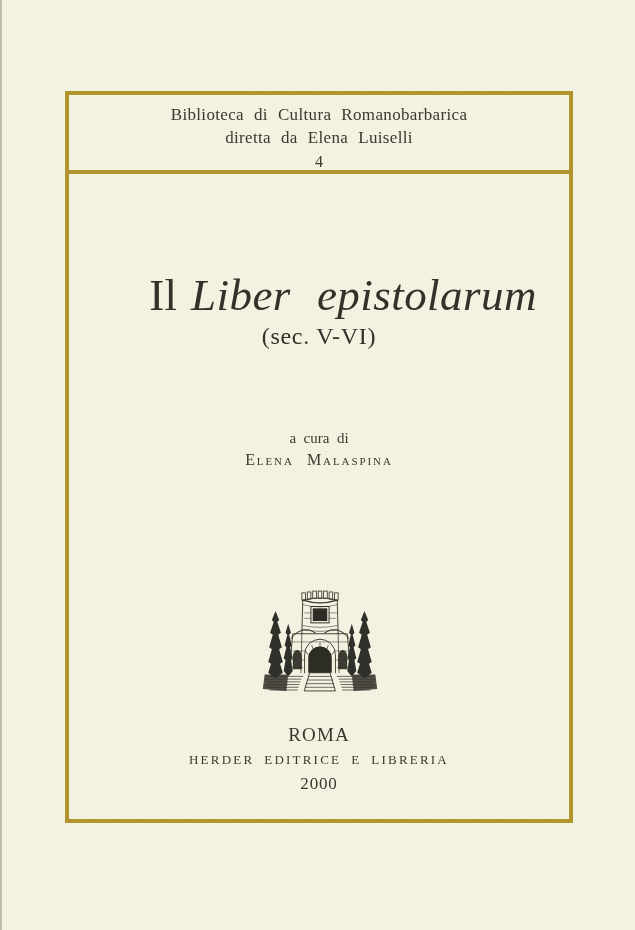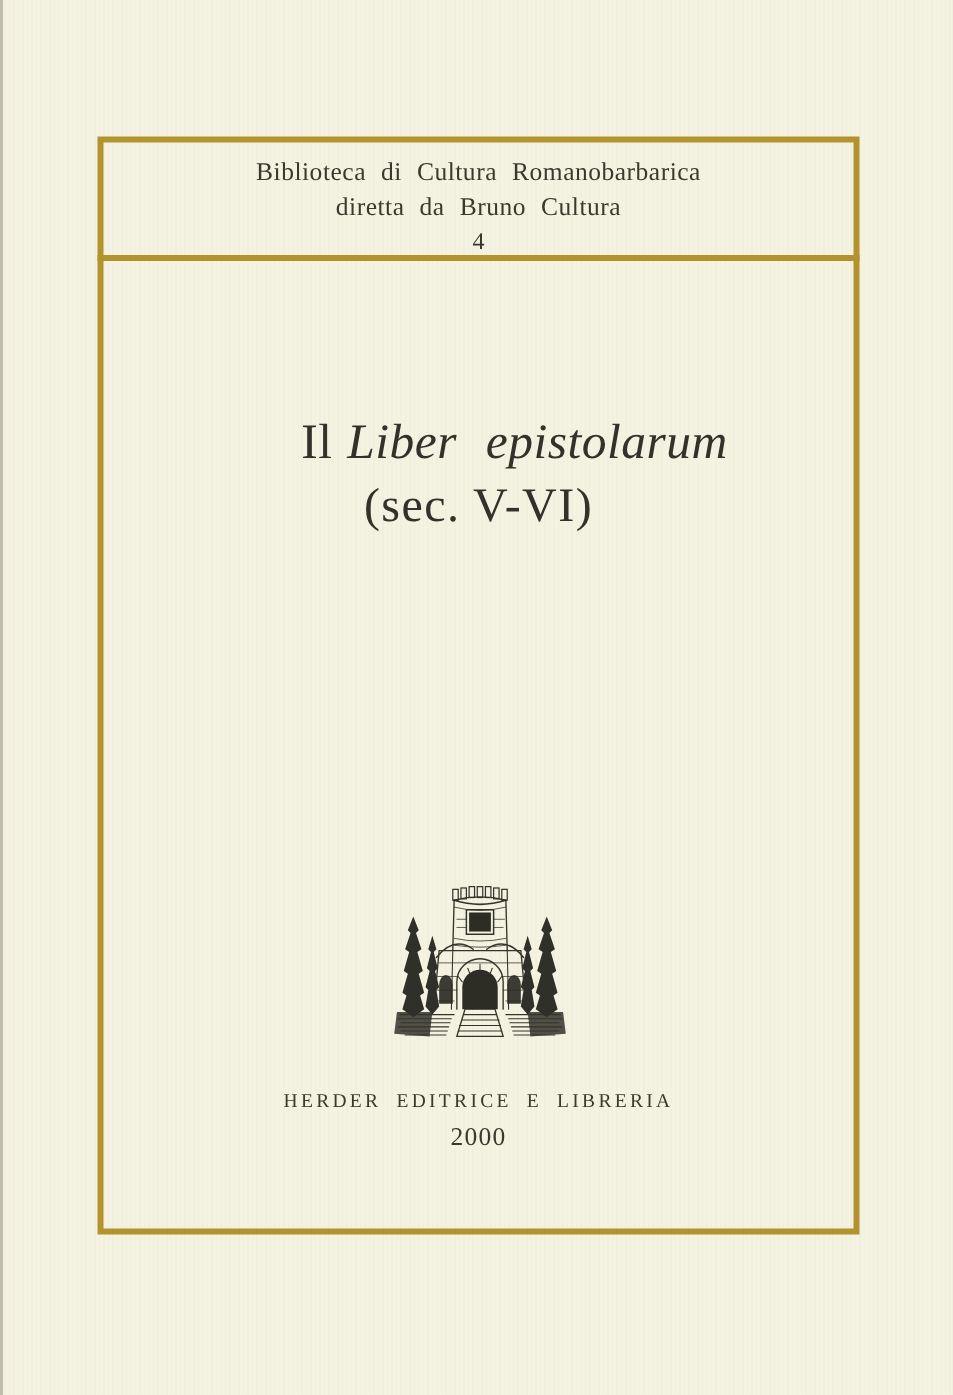--- a/index.html
+++ b/index.html
@@ -32,24 +32,24 @@
     position:absolute;left:65px;top:170px;width:508px;height:4px;
     background:var(--frame_gold);
   }
   .centered-block{position:absolute;left:65px;width:508px;text-align:center;}
   .series-block{top:103px;}
   .series-name,.series-editor{
     font-size:17px;line-height:23px;word-spacing:0.32em;letter-spacing:0.02em;
   }
   .series-volume{font-size:16px;line-height:23px;margin-top:1px;}
   .title-block{top:274px;color:var(--title_ink);}
-  .title-line{font-size:33px;line-height:42px;word-spacing:0.32em;letter-spacing:0.01em;padding-left:48px;}
+  .title-line{font-size:45px;line-height:42px;word-spacing:0.32em;letter-spacing:0.01em;padding-left:48px;}
   .title-line .it{font-style:italic;}
   .title-line .lead{margin-right:0.30em;}
-  .title-subtitle{font-size:32px;line-height:40px;letter-spacing:0.03em;}
+  .title-subtitle{font-size:24px;line-height:40px;letter-spacing:0.03em;}
   .curator-block{top:427px;}
   .curator-label{font-size:15px;line-height:22px;word-spacing:0.25em;}
   .curator-name{
     font-size:16px;line-height:22px;
     font-variant-caps:small-caps;letter-spacing:0.12em;word-spacing:0.45em;
   }
   .engraving{
     position:absolute;left:261px;top:585px;width:118px;height:112px;
   }
   .engraving svg{width:100%;height:100%;display:block;}
@@ -61,31 +61,35 @@
 </head>
 <body>
 
 <div class="page">
   <div class="scan-edge-left"></div>
 
   <div class="frame"></div>
 
   <div class="centered-block series-block">
     <div class="series-name">Biblioteca di Cultura Romanobarbarica</div>
-    <div class="series-editor">diretta da Bruno Cultura</div>
+    <div class="series-editor">diretta da Elena Luiselli</div>
     <div class="series-volume">4</div>
   </div>
 
   <div class="series-rule"></div>
 
   <div class="centered-block title-block">
     <div class="title-line"><span class="lead">Il</span><span class="it">Liber epistolarum</span></div>
     <div class="title-subtitle">(sec. V-VI)</div>
   </div>
 
+  <div class="centered-block curator-block">
+    <div class="curator-label">a cura di</div>
+    <div class="curator-name">Elena Malaspina</div>
+  </div>
 
   <div class="engraving">
     <svg viewBox="0 0 130 122" xmlns="http://www.w3.org/2000/svg">
       <g stroke="#35342b" stroke-width="1" fill="none" stroke-linecap="round">
 
         <g stroke-width="0.8">
           <path d="M6,100 H46 M84,100 H124"></path>
           <path d="M5,103 H44 M86,103 H125"></path>
           <path d="M7,106 H43 M87,106 H123"></path>
           <path d="M5,109 H42 M88,109 H125"></path>
@@ -136,16 +140,17 @@
 
         <path d="M16,28 L20,38 L18,40 L22,52 L19,54 L23,68 L20,70 L24,84 L21,86 L24,96 L16,102 L8,96 L11,86 L8,84 L12,70 L9,68 L13,54 L10,52 L14,40 L12,38 Z" fill="#30302a" stroke="none"></path>
         <path d="M30,42 L33,52 L31,54 L34,66 L32,68 L35,80 L33,82 L35,94 L30,100 L25,94 L27,82 L25,80 L28,68 L26,66 L29,54 L27,52 Z" fill="#30302a" stroke="none"></path>
         <path d="M100,42 L103,52 L101,54 L104,66 L102,68 L105,80 L103,82 L105,94 L100,100 L95,94 L97,82 L95,80 L98,68 L96,66 L99,54 L97,52 Z" fill="#30302a" stroke="none"></path>
         <path d="M114,28 L118,38 L116,40 L120,52 L117,54 L121,68 L118,70 L122,84 L119,86 L122,96 L114,102 L106,96 L109,86 L106,84 L110,70 L107,68 L111,54 L108,52 L112,40 L110,38 Z" fill="#30302a" stroke="none"></path>
       </g>
     </svg>
   </div>
 
   <div class="centered-block imprint-block">
+    <div class="imprint-city">ROMA</div>
     <div class="imprint-publisher">HERDER EDITRICE E LIBRERIA</div>
     <div class="imprint-year">2000</div>
   </div>
 </div>
 
 </body></html>

